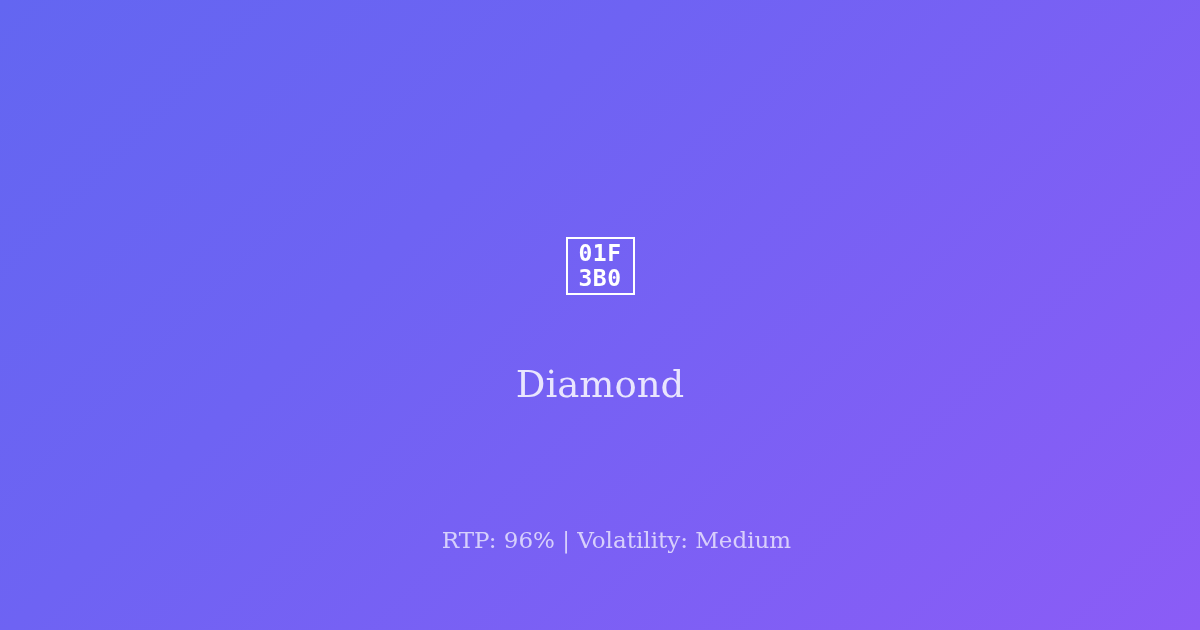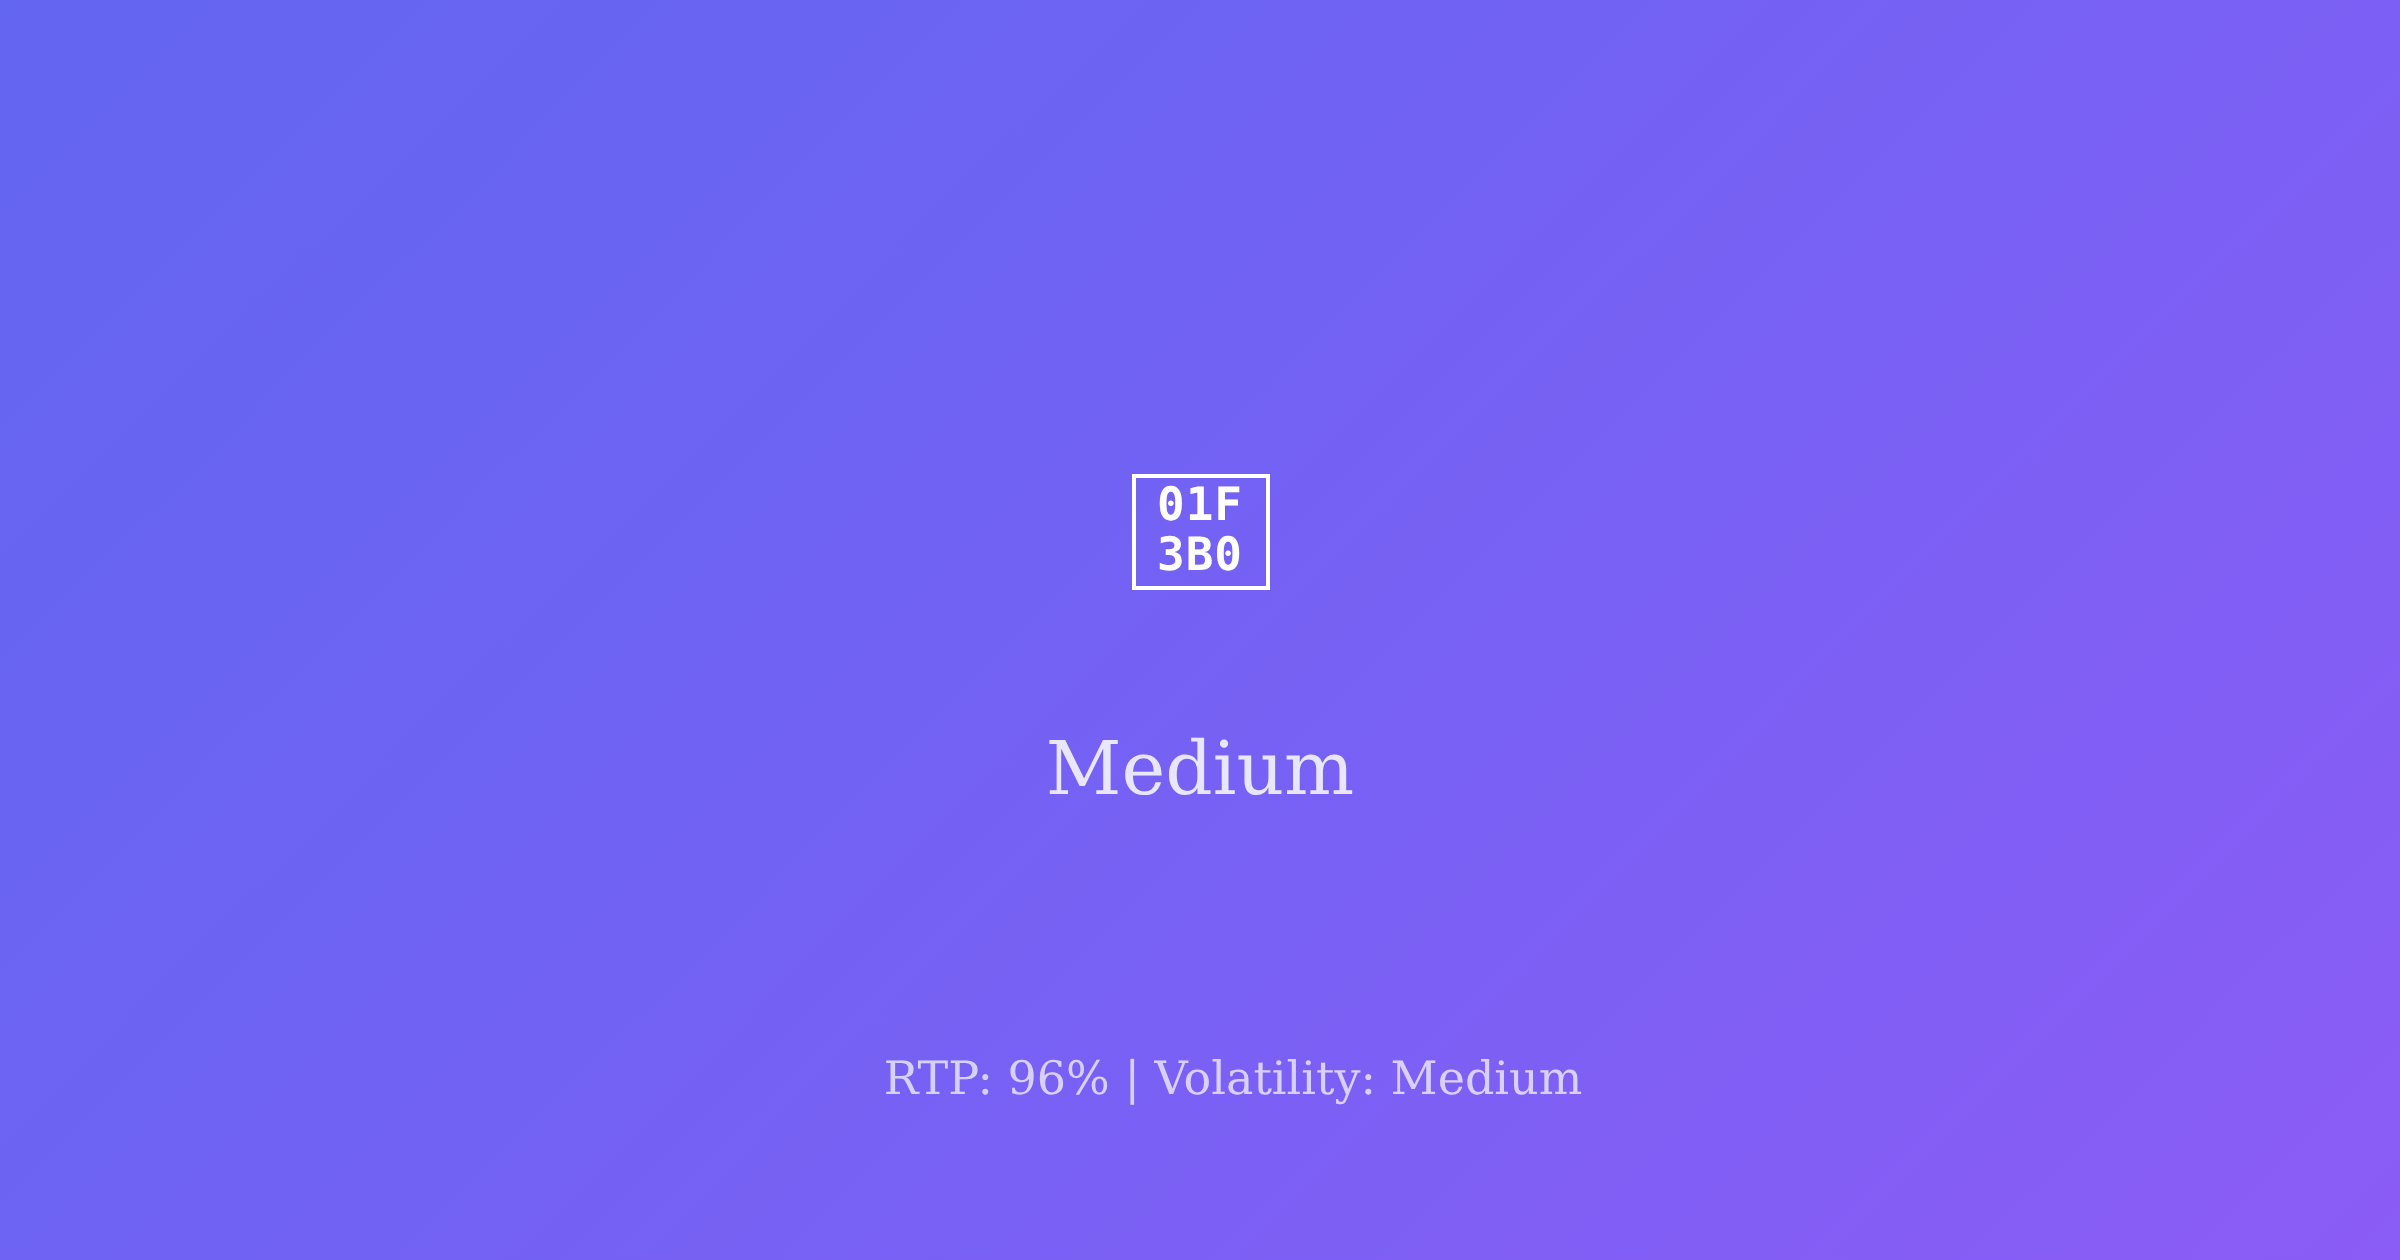--- a/index.html
+++ b/index.html
@@ -109,17 +109,17 @@
   <div class="header-row">
 
     <div class="tofu-glyph">
       <span class="tofu-line">01F</span>
       <span class="tofu-line">3B0</span>
     </div>
 
 
   </div>
 
-  <div class="game-subtitle">Medium</div>
+  <div class="game-subtitle">Diamond</div>
 
   <div class="game-stats">RTP: 96% | Volatility: Medium</div>
 
 </div>
 
 </body></html>

